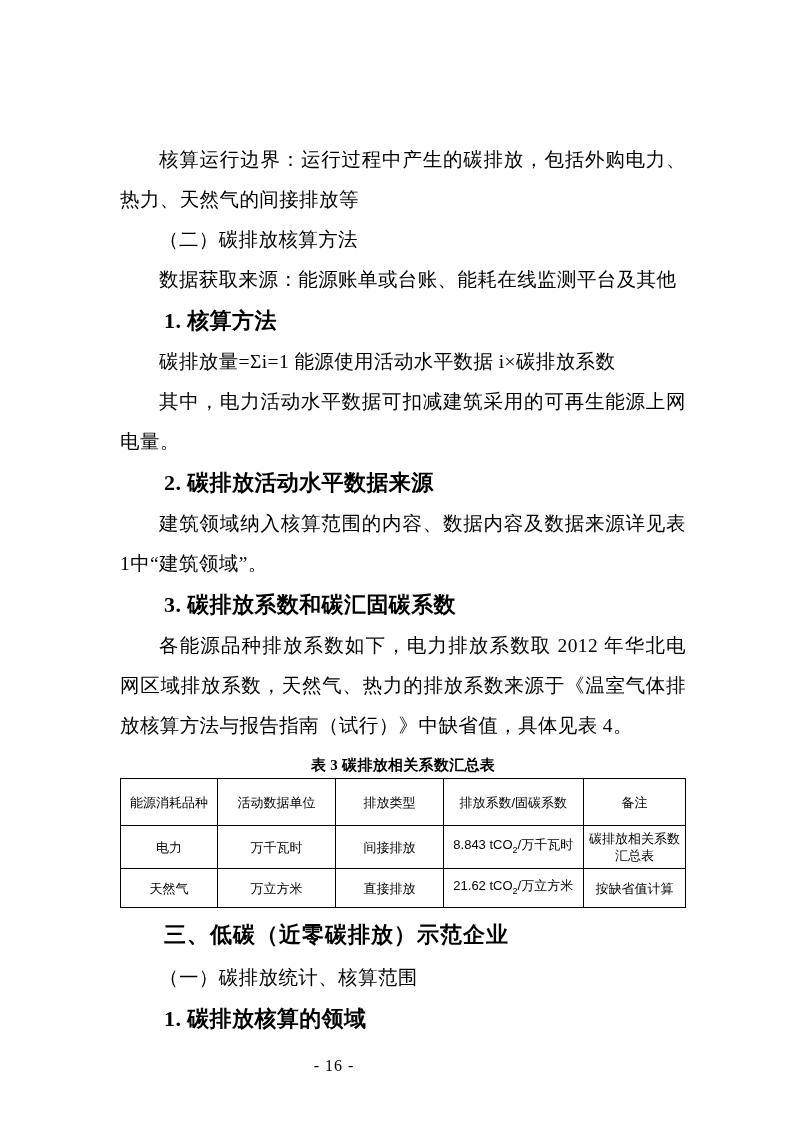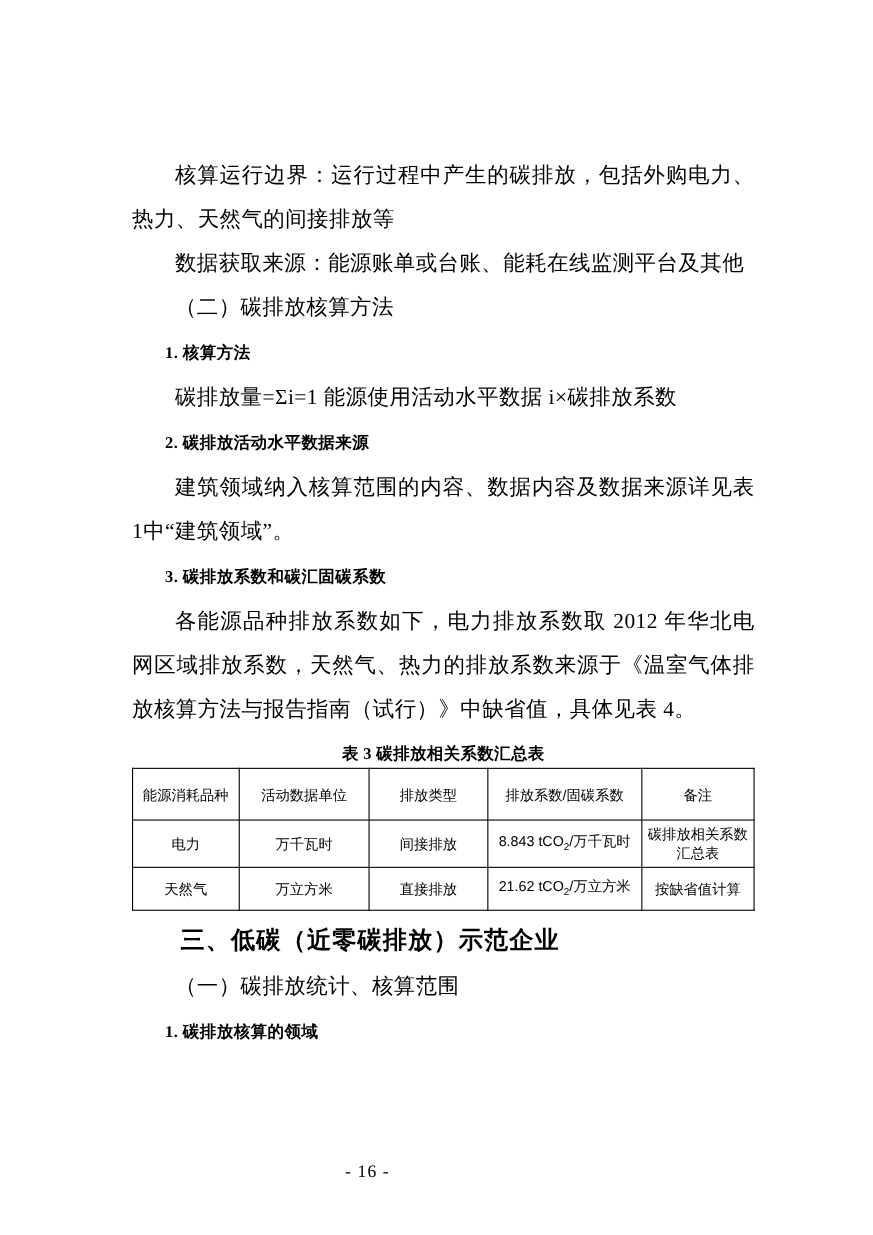--- a/index.html
+++ b/index.html
@@ -41,21 +41,21 @@
   }
   .heading-major {
     font-size: 22px;
     line-height: 46px;
     font-weight: bold;
     text-indent: 2em;
     margin: 0;
     letter-spacing: 1px;
   }
   .heading-sub {
-    font-size: 15px;
+    font-size: 22px;
     line-height: 42px;
     font-weight: bold;
     text-indent: 2em;
     margin: 0;
     letter-spacing: 0.4px;
   }
   .tbl-caption {
     font-size: 15px;
     font-weight: bold;
     text-align: center;
@@ -104,25 +104,26 @@
     letter-spacing: 1px;
   }
   .block-gap { height: 4px; }
 </style>
 </head>
 <body>
 
 <div class="page">
 
   <p class="para">核算运行边界：运行过程中产生的碳排放，包括外购电力、热力、天然气的间接排放等</p>
+  <p class="para">（二）碳排放核算方法</p>
   <p class="para">数据获取来源：能源账单或台账、能耗在线监测平台及其他</p>
-  <p class="para">（二）碳排放核算方法</p>
 
   <p class="heading-sub">1. 核算方法</p>
   <p class="para">碳排放量=Σi=1 能源使用活动水平数据 i×碳排放系数</p>
+  <p class="para">其中，电力活动水平数据可扣减建筑采用的可再生能源上网电量。</p>
 
   <p class="heading-sub">2. 碳排放活动水平数据来源</p>
   <p class="para">建筑领域纳入核算范围的内容、数据内容及数据来源详见表1中“建筑领域”。</p>
 
   <p class="heading-sub">3. 碳排放系数和碳汇固碳系数</p>
   <p class="para">各能源品种排放系数如下，电力排放系数取 2012 年华北电网区域排放系数，天然气、热力的排放系数来源于《温室气体排放核算方法与报告指南（试行）》中缺省值，具体见表 4。</p>
 
   <div class="tbl-caption">表 3  碳排放相关系数汇总表</div>
 
   <table class="data">

